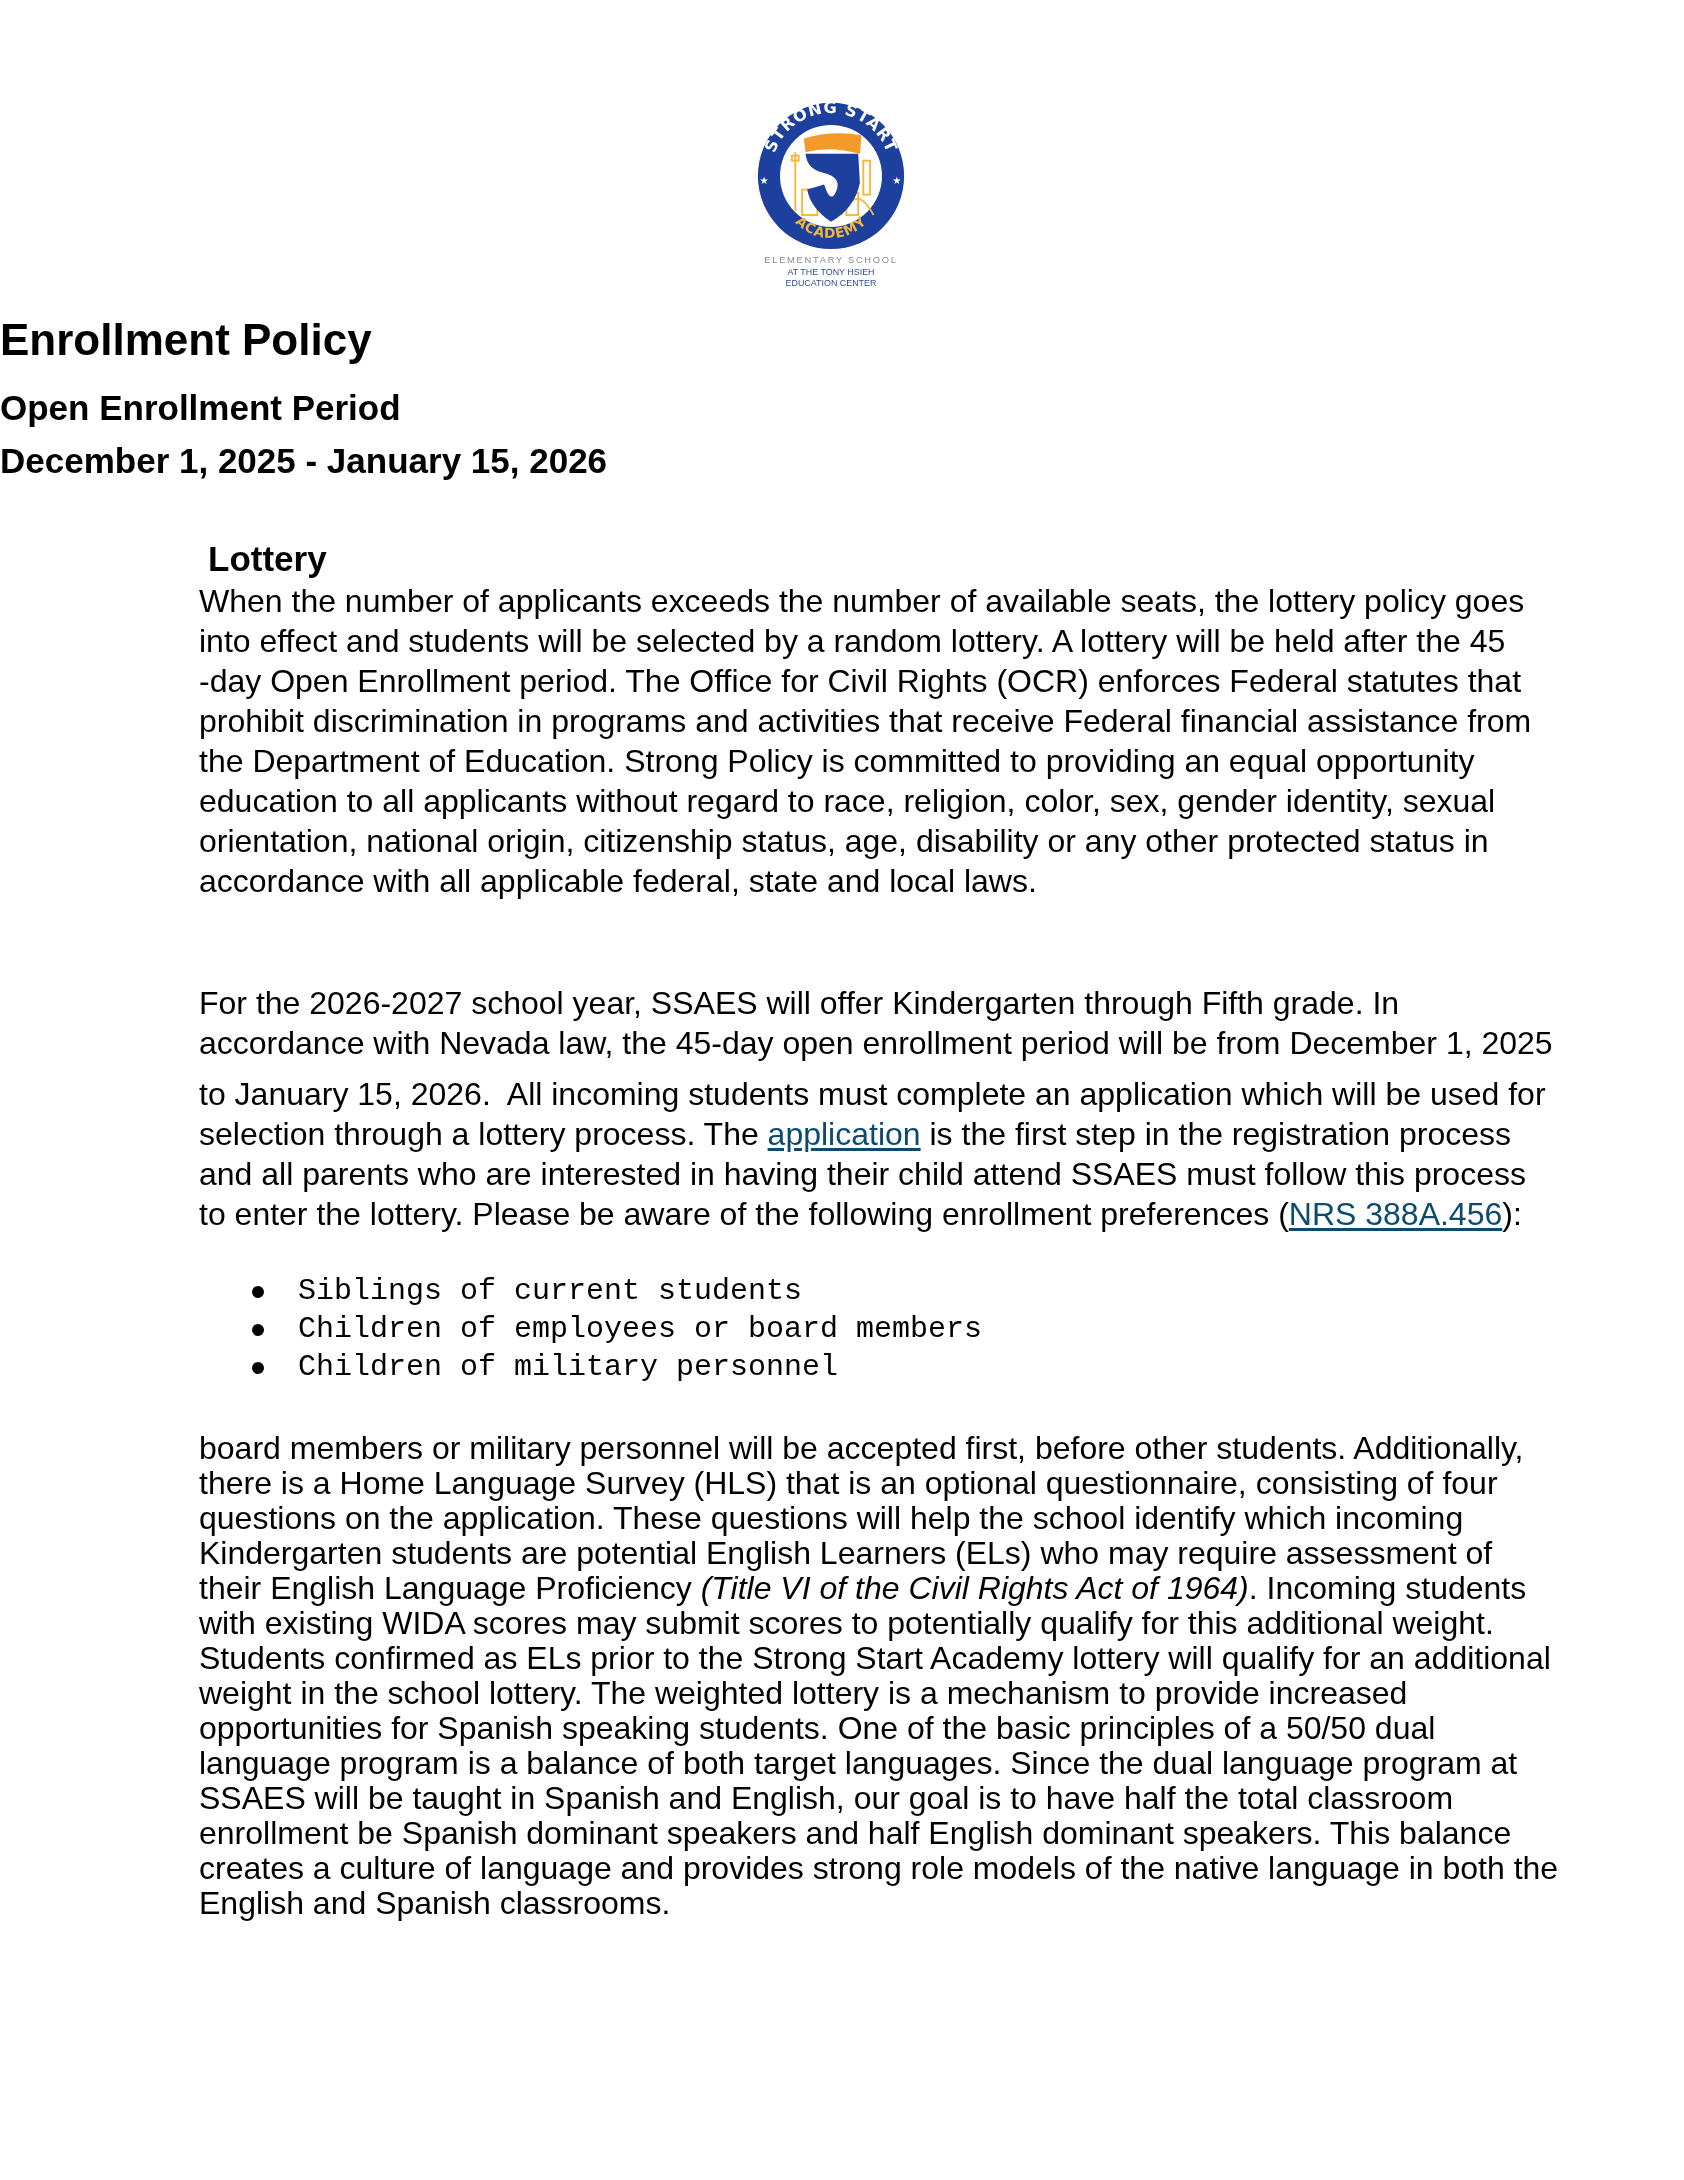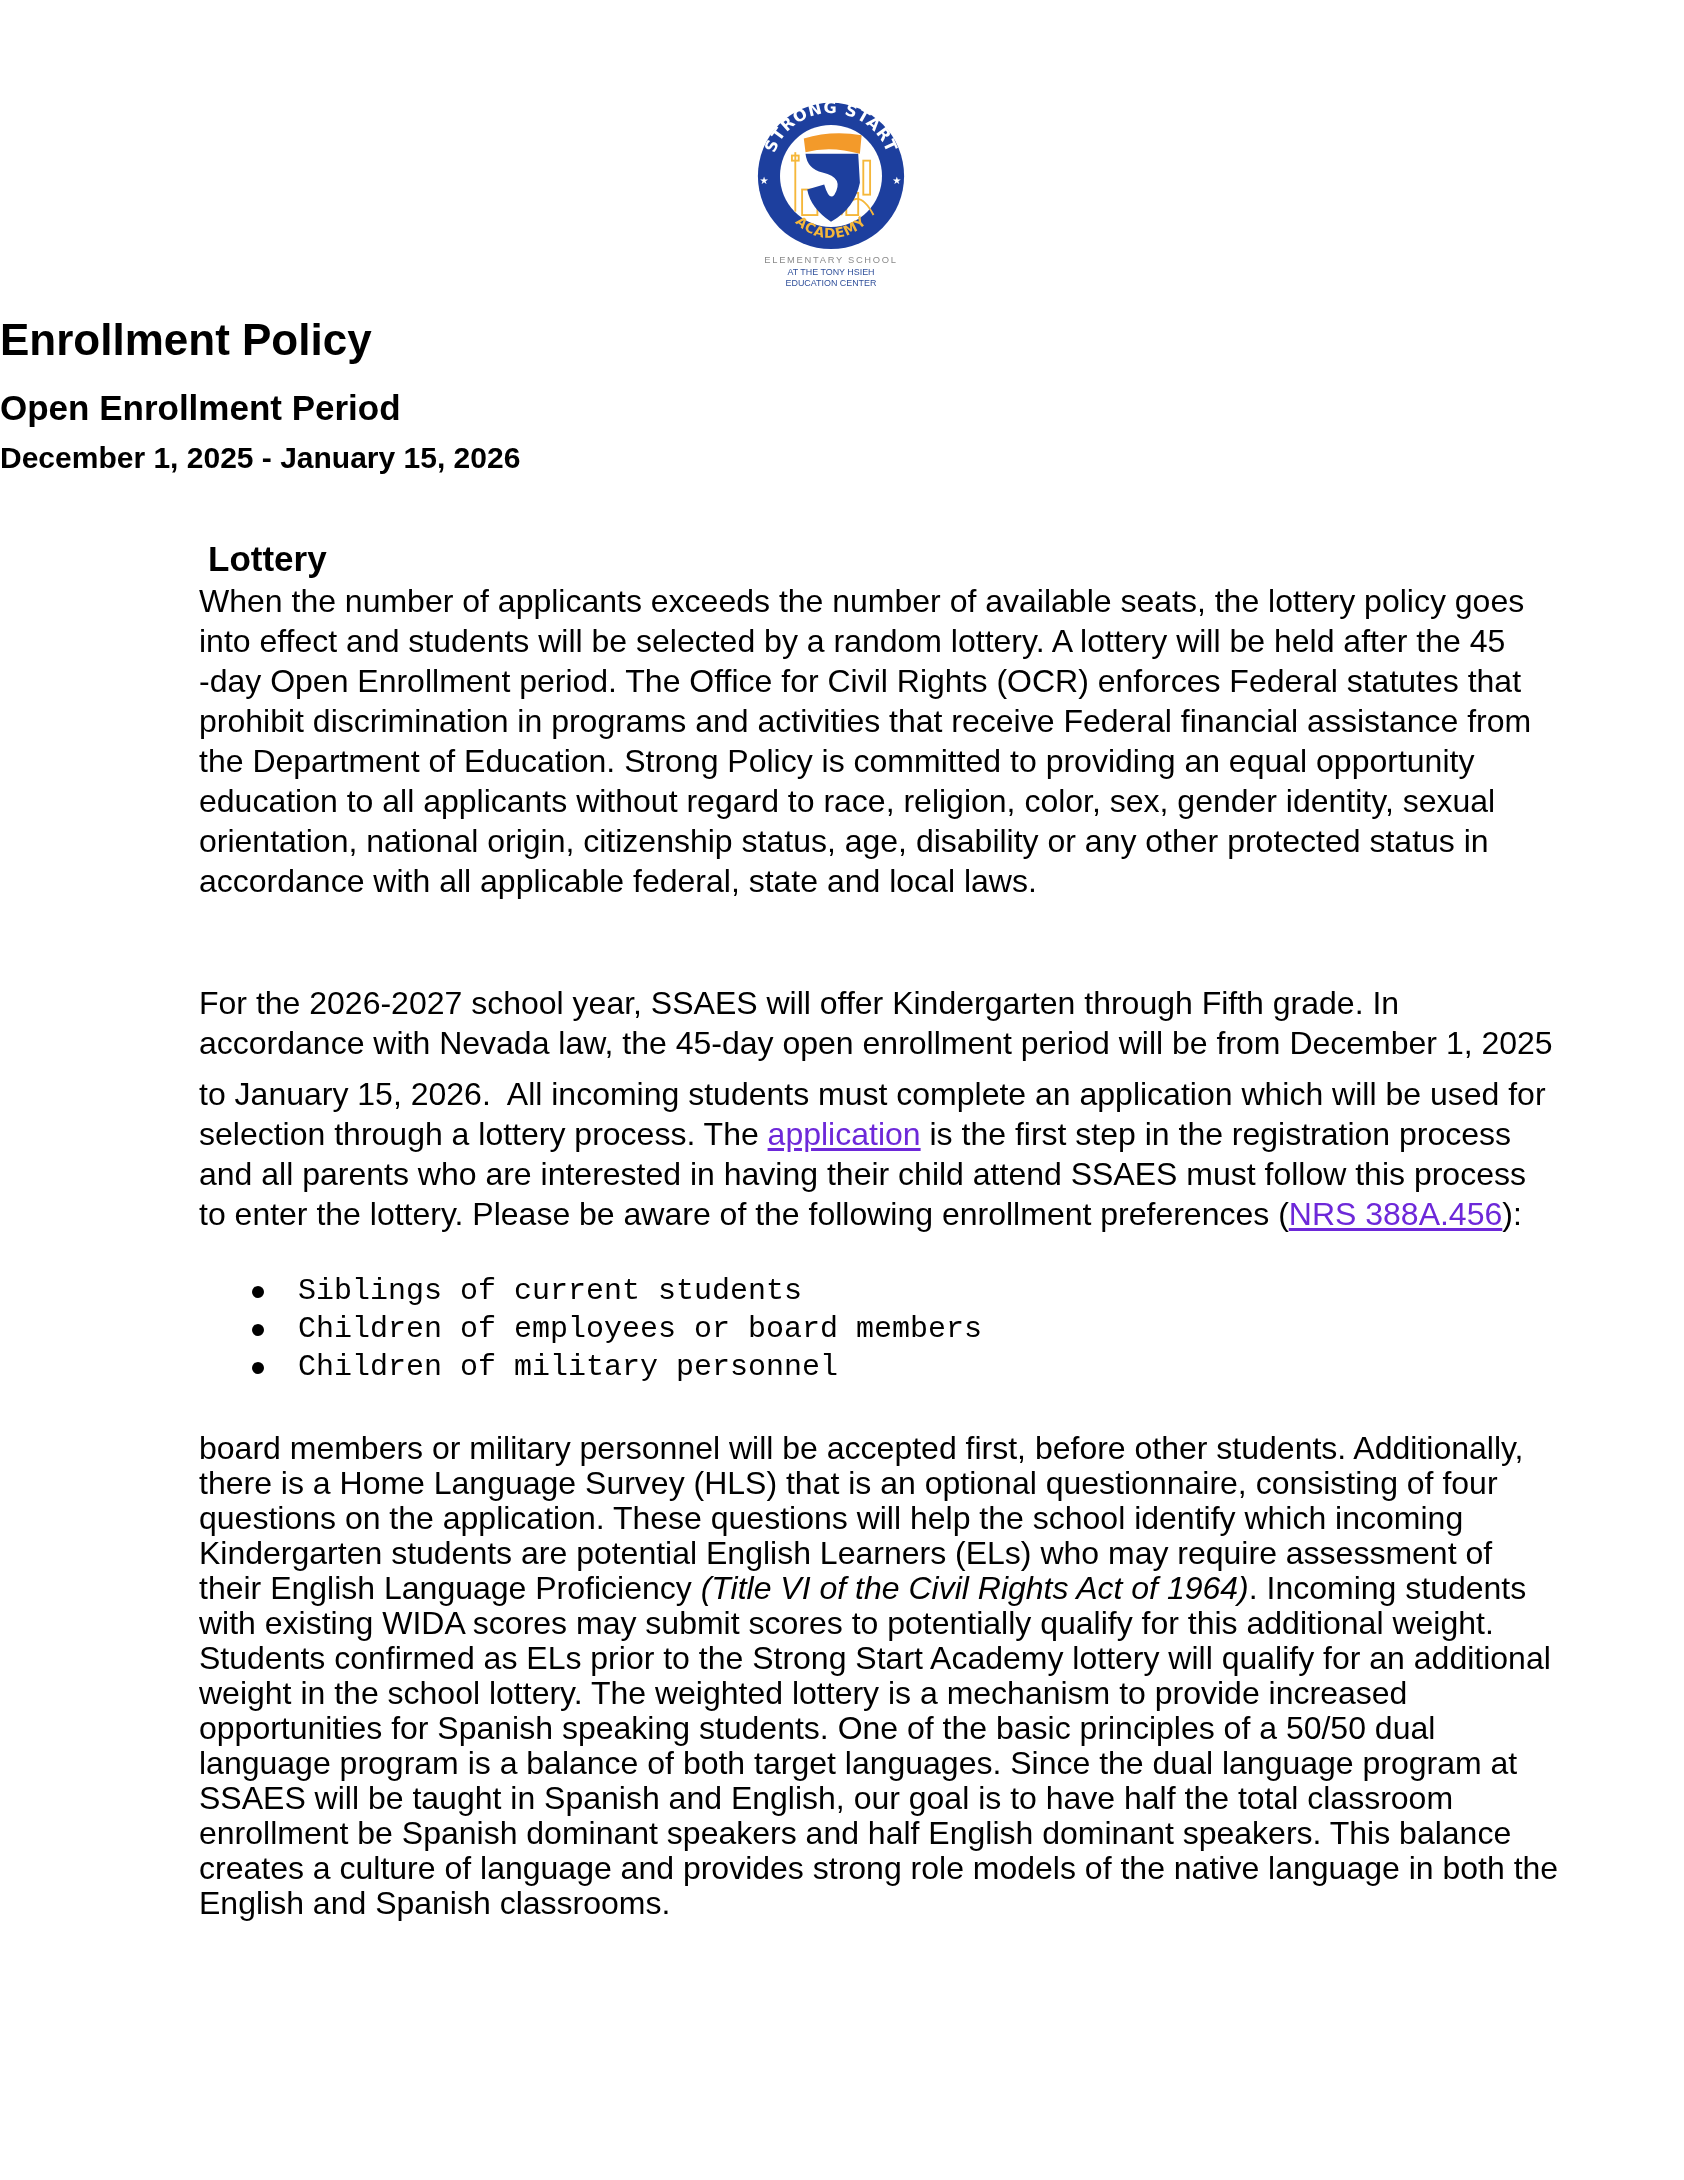--- a/index.html
+++ b/index.html
@@ -7,34 +7,34 @@
     width: 1685px; height: 2181px; position: relative; overflow: hidden;
     font-family: "Liberation Sans", sans-serif; color: #000;
   }
   .logo { position: absolute; left: 746px; top: 101px; width: 170px; height: 189px; }
   .title {
     position: absolute; left: 0; width: 1685px; 
     font-weight: bold; margin: 0;
   }
   .t1 { top: 315px; font-size: 44px; }
   .t2 { top: 388px; font-size: 35px; }
-  .t3 { top: 441px; font-size: 30px; }
+  .t3 { top: 441px; font-size: 35px; }
   .h2 {
     position: absolute; left: 199px; top: 530px; margin: 9px;
     font-size: 35px; font-weight: bold;
   }
   .para {
     position: absolute; left: 199px; width: 1312px; margin: 0;
     font-size: 32px;
   }
   .p1 { top: 581px; line-height: 40px; }
   .p2 { top: 983px; line-height: 40px; }
   .p3 { top: 1431px; line-height: 35px; }
   .line { display: block; white-space: nowrap; }
-  a.link { color: #6d28d9; text-decoration: underline; text-underline-offset: 3.4px; }
+  a.link { color: #0c4a6e; text-decoration: underline; text-underline-offset: 3.4px; }
   em { font-style: italic; }
   .bullets {
     position: absolute; left: 199px; top: 1272px; margin: 0; padding: 0; list-style: none;
     font-size: 30px; line-height: 38px; font-family: Liberation Mono, monospace;
   }
   .bullets li { position: relative; padding-left: 99px; white-space: nowrap; }
   .bullets li .dot {
     position: absolute; left: 53px; top: 13.6px; width: 12px; height: 12px;
     border-radius: 50%; background: #000;
   }

